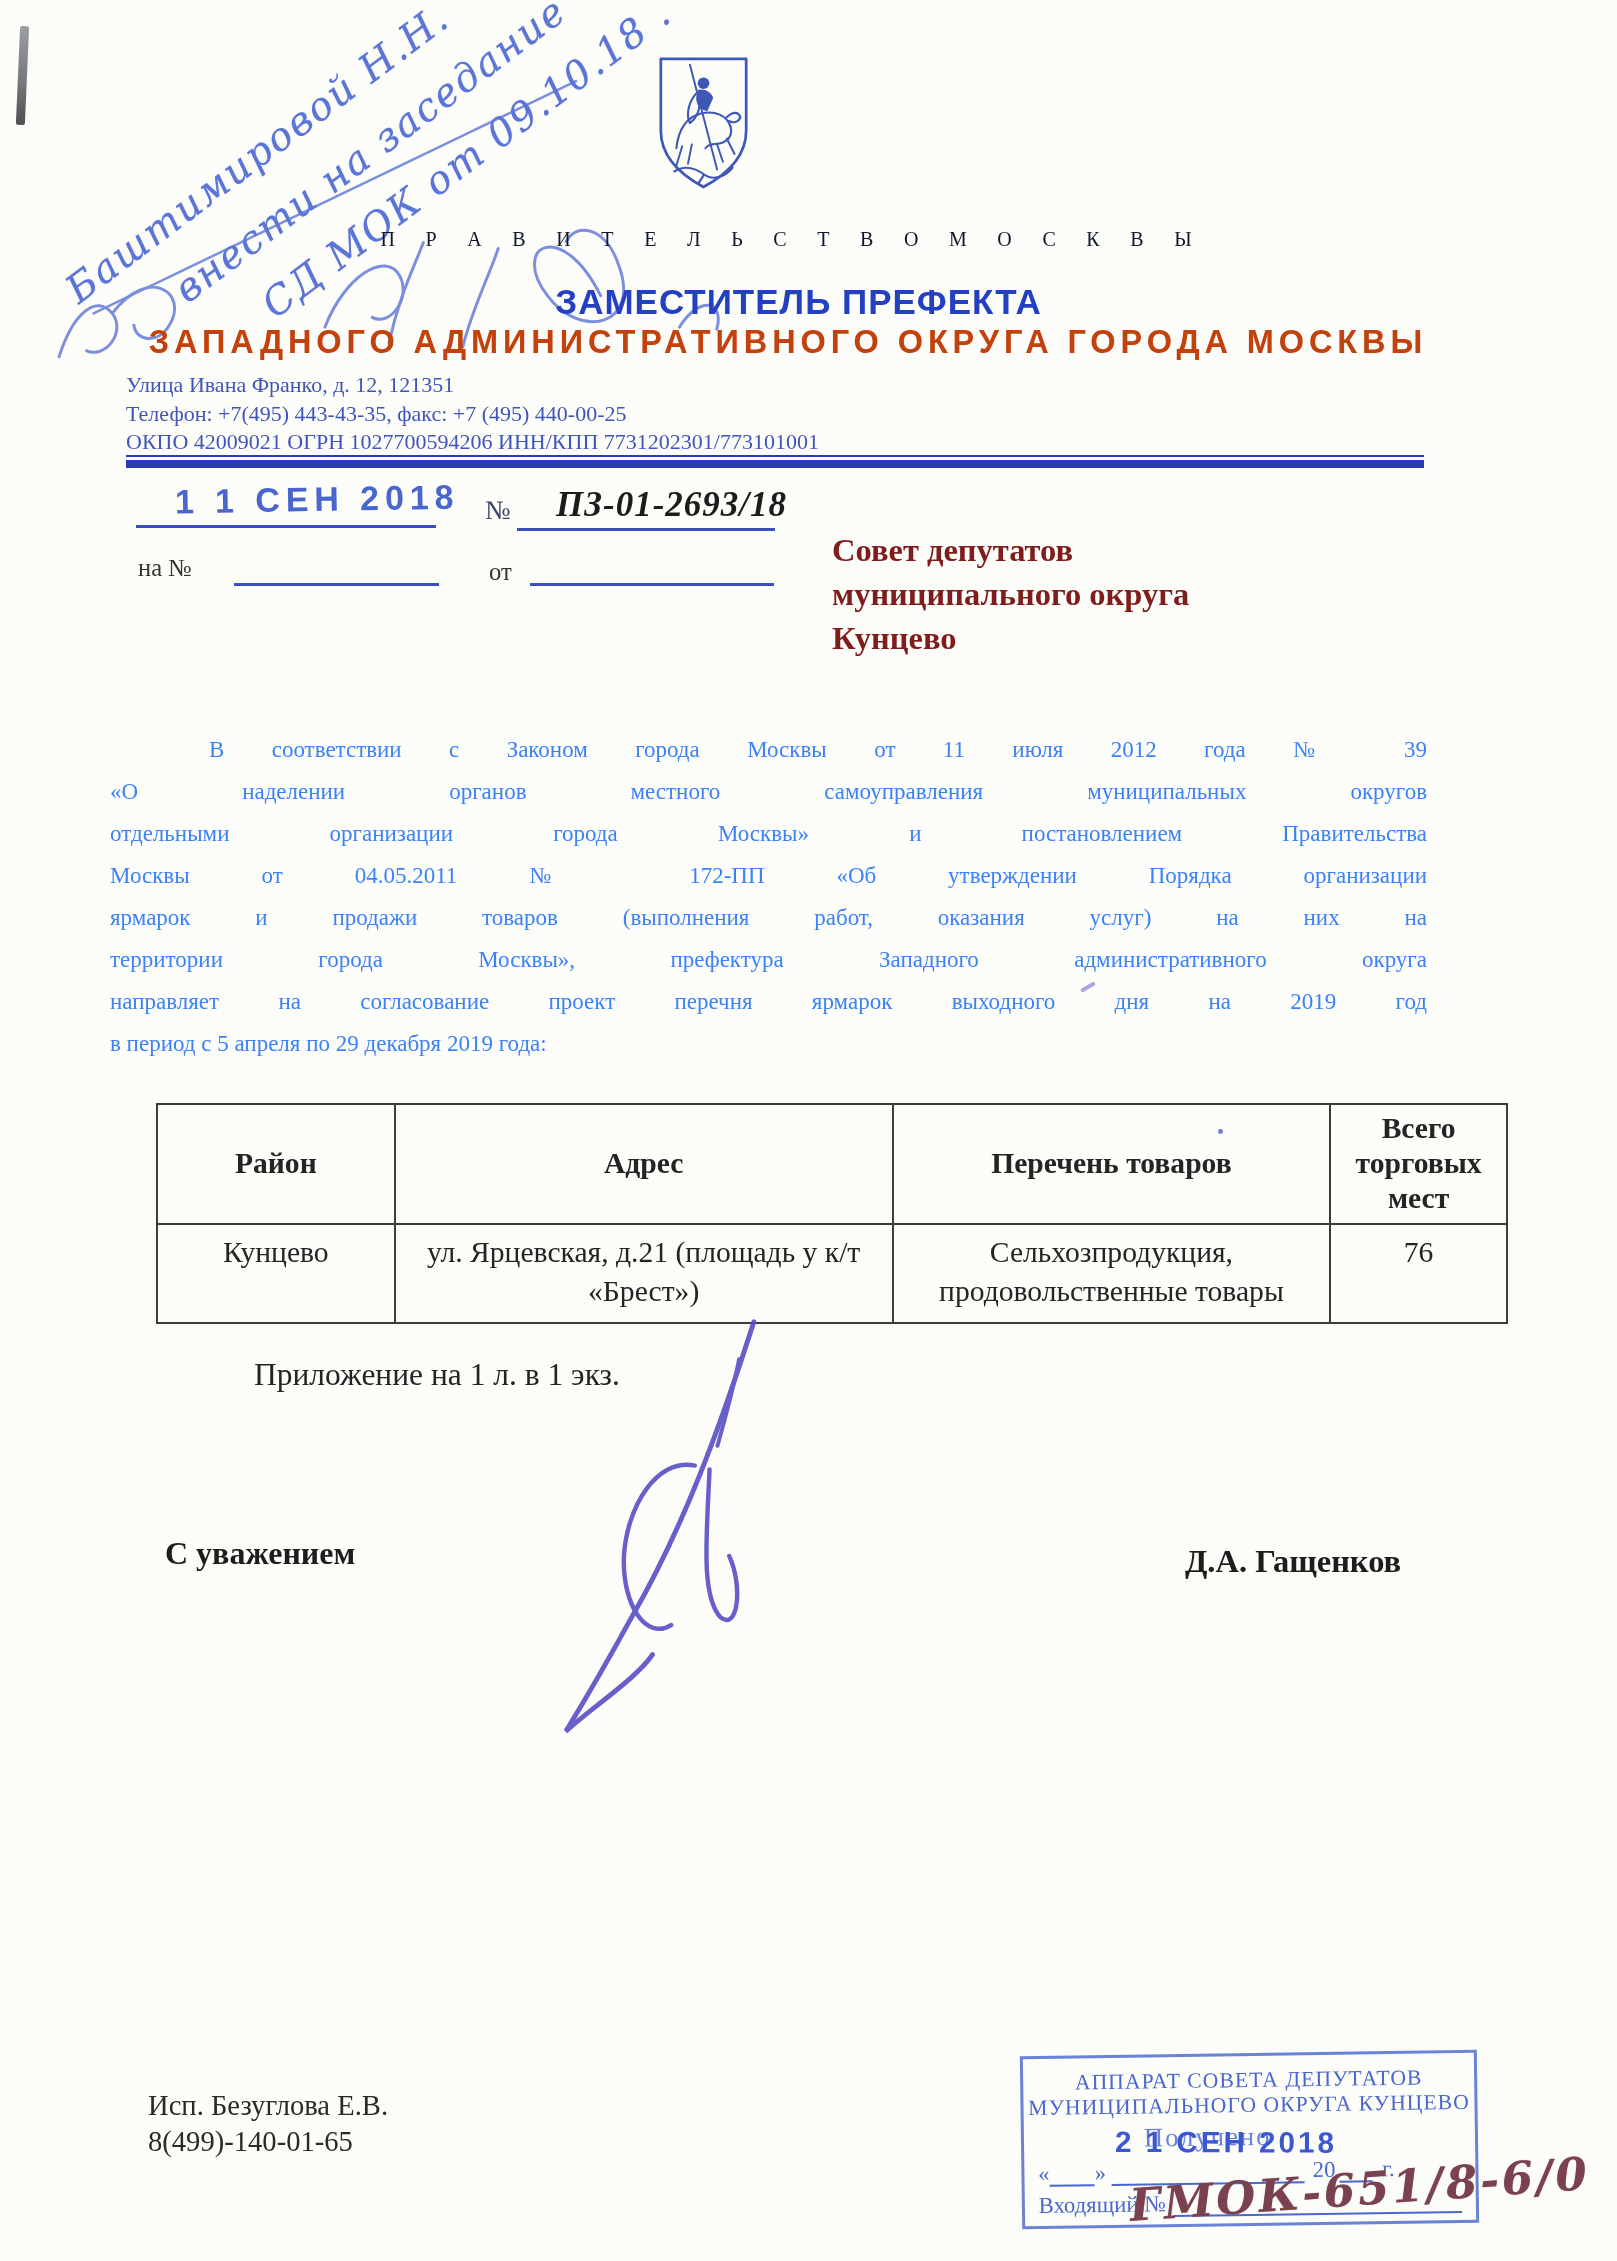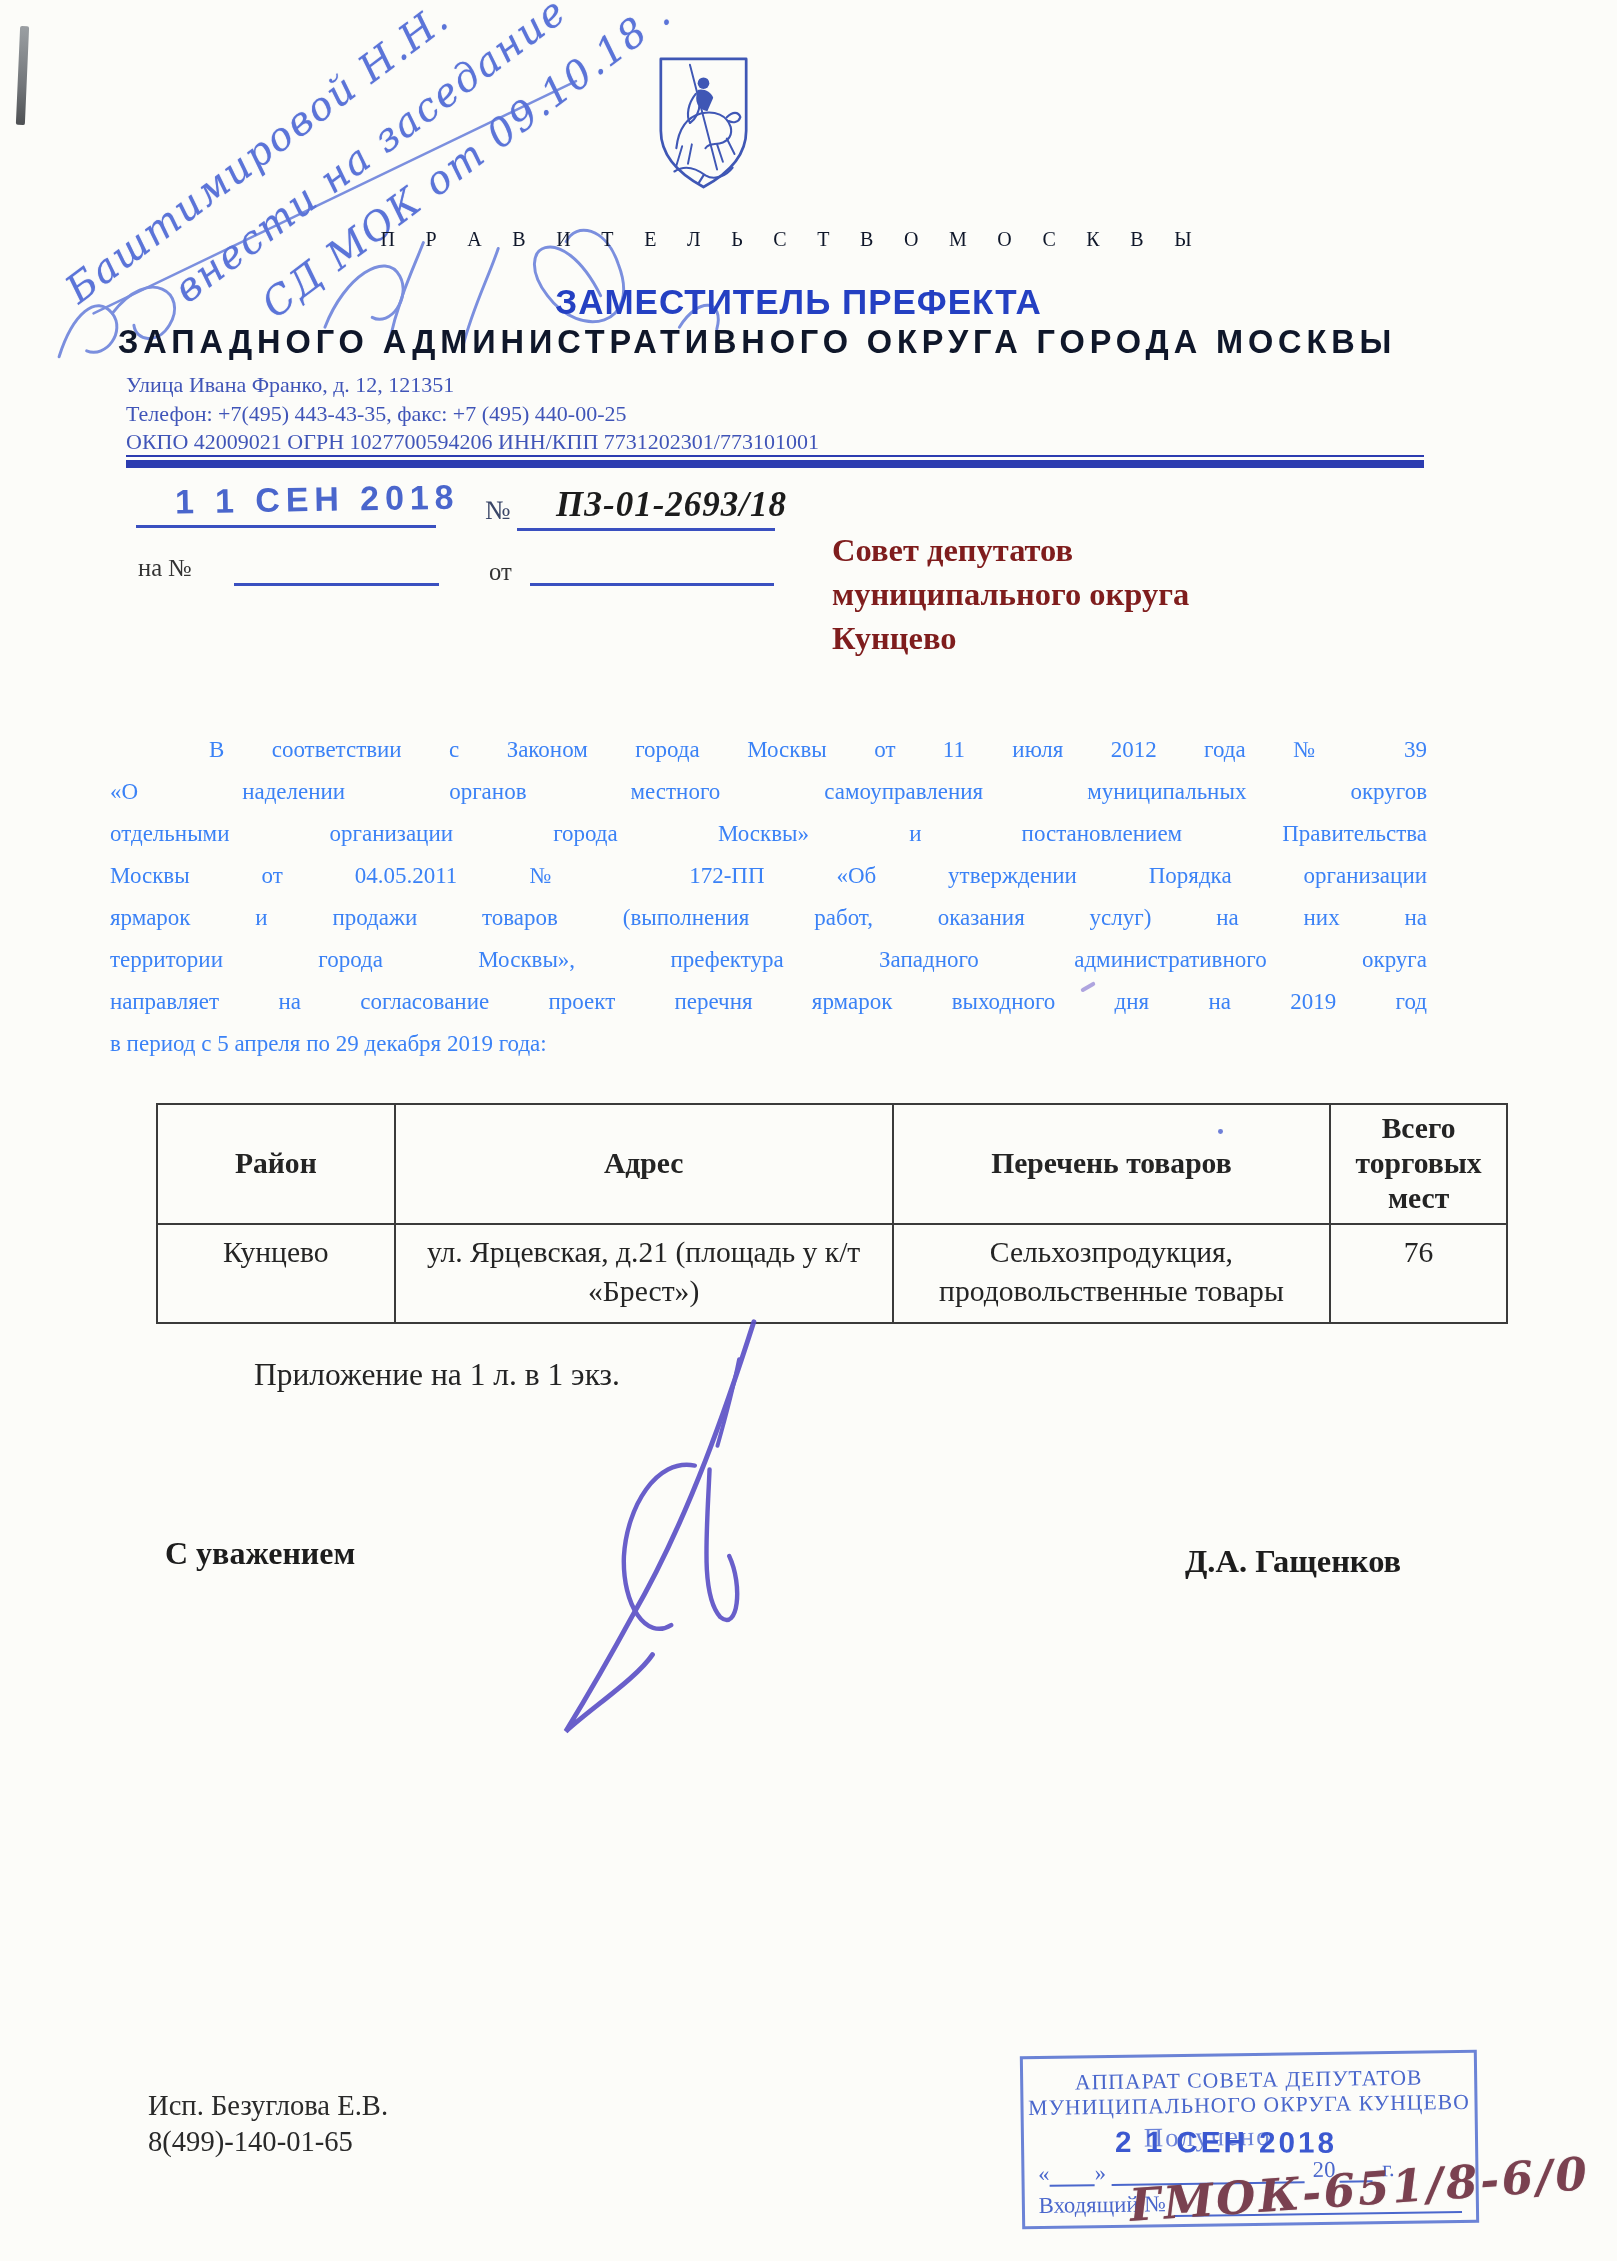--- a/index.html
+++ b/index.html
@@ -14,22 +14,22 @@
            color:#5b74d8;font-family:"DejaVu Serif",serif;font-style:italic;
            font-size:39px;line-height:65px;white-space:nowrap;letter-spacing:2px;
            text-shadow:0 0 1px rgba(91,116,216,.6);}
   .hw-text .l2{margin-left:87px;}
   .hw-text .l3{margin-left:148px;}
   
   .org-name{left:300px;top:228px;width:985px;text-align:center;font-size:20px;
             letter-spacing:12.8px;color:#0f172a;}
   .dept1{left:158px;top:282px;width:1281px;text-align:center;font-family:"Liberation Sans",sans-serif;
          font-weight:bold;font-size:35px;color:#2440c2;letter-spacing:1px;}
-  .dept2{left:118px;top:324px;width:1340px;text-align:left;font-family:"Liberation Sans",sans-serif;
-         font-weight:bold;font-size:32.5px;color:#0f172a;letter-spacing:4.9px;}
+  .dept2{left:118px;top:324px;width:1340px;text-align:center;font-family:"Liberation Sans",sans-serif;
+         font-weight:bold;font-size:32.5px;color:#c2410c;letter-spacing:4.9px;}
   .addr{left:126px;color:#4055b8;font-size:22px;line-height:25.6px;}
   .rule{left:126px;top:455px;width:1298px;height:13.8px;border-top:2px solid #2c3cb0;}
   .rule::after{content:"";display:block;margin-top:3px;height:7.9px;background:#2c3cb0;}
   
   .date-stamp{left:175px;top:480px;font-family:"Liberation Sans",sans-serif;font-weight:bold;
               font-size:34px;color:#4a66cc;letter-spacing:5.9px;transform:rotate(-1deg);}
   .u-line{height:0;border-bottom:3px solid #3a50c0;}
   .no-sign{left:485px;top:495px;font-size:26.6px;color:#3a4668;}
   .out-number{left:524px;top:485px;font-size:35px;font-weight:bold;font-style:italic;color:#1c1c1c;letter-spacing:1px;margin-left:32px;}
   .small-label{font-size:24.6px;color:#333;}

